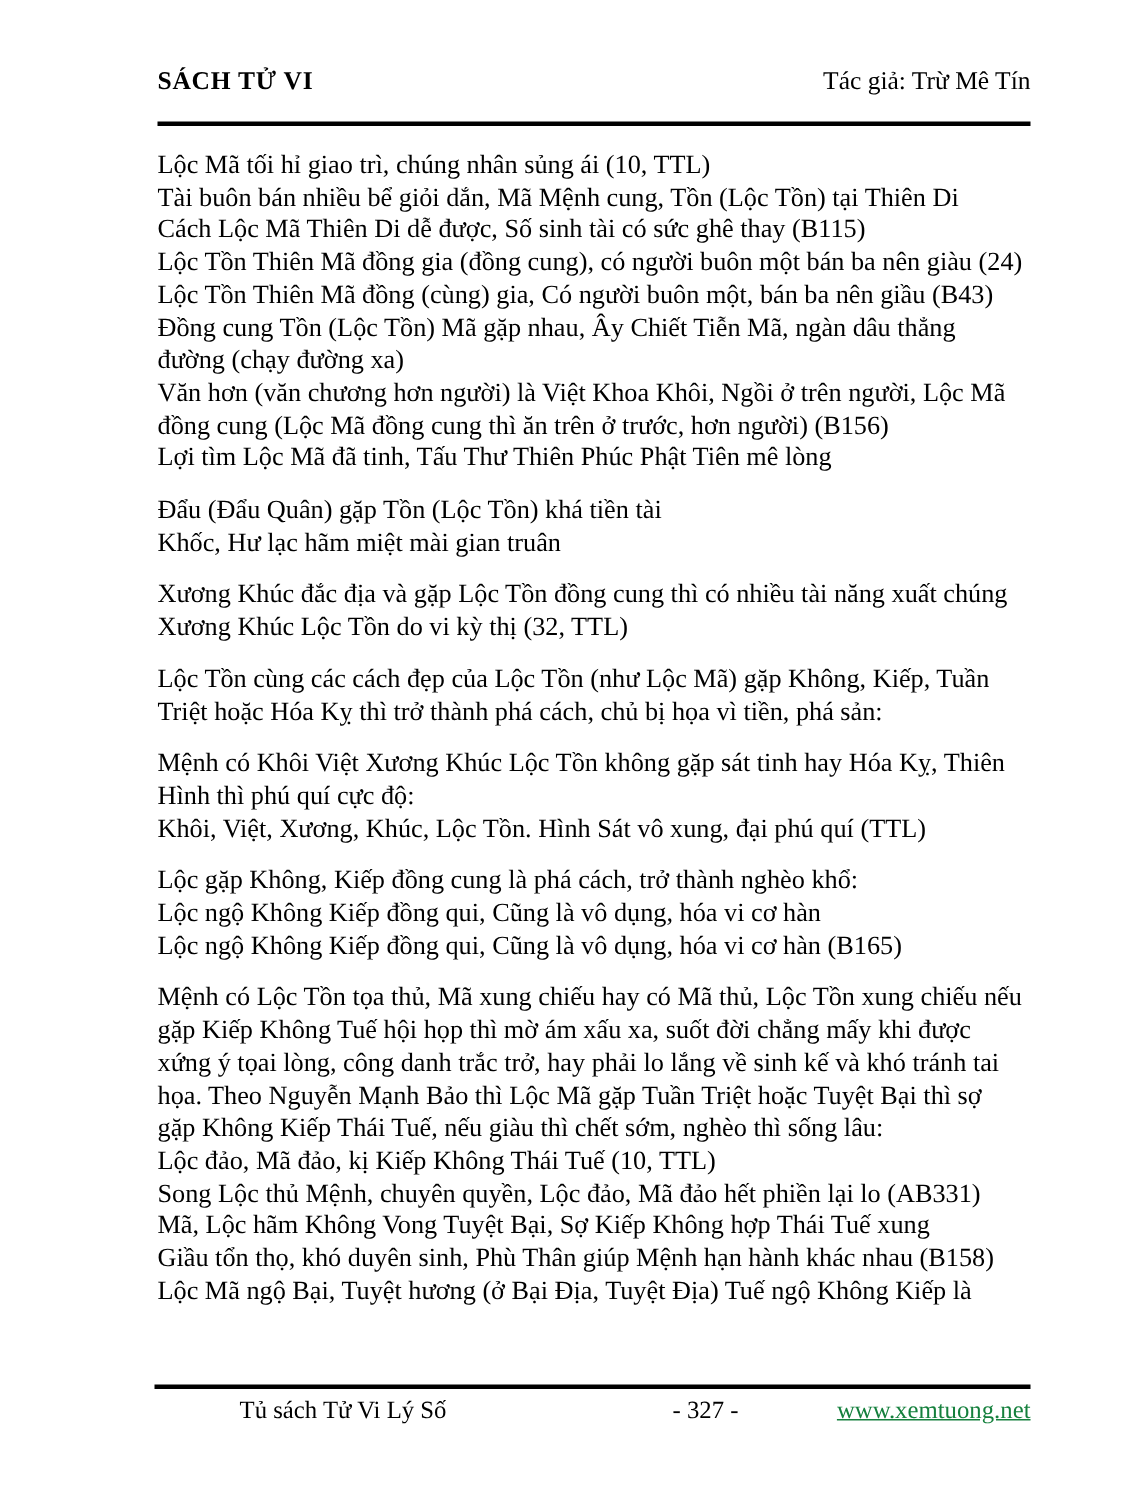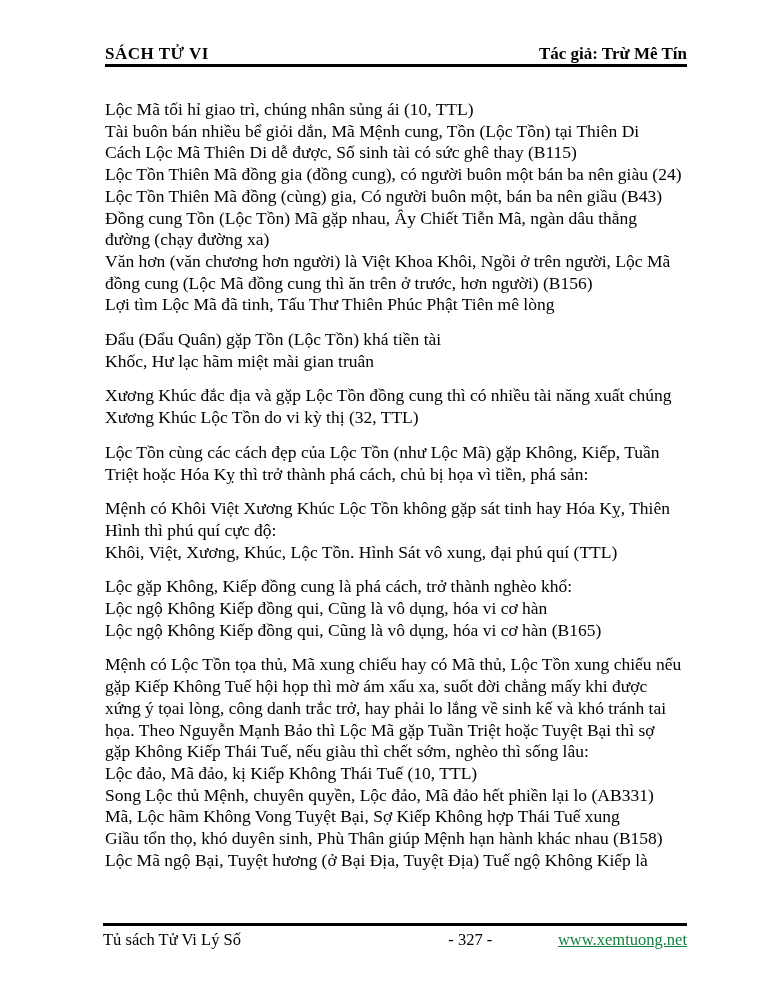--- a/index.html
+++ b/index.html
@@ -18,30 +18,30 @@
   }
   .page-header {
     position: absolute;
     left: 105px;
     right: 78px;
     top: 44px;
     display: flex;
     justify-content: space-between;
     align-items: baseline;
     border-bottom: 3px solid #000000;
-    padding-bottom: 1px;
+    padding-bottom: 18px;
     font-size: 17px;
     line-height: 19px;
   }
   .book-title {
     font-weight: bold;
     letter-spacing: 0.5px;
   }
   .author-credit {
-    font-weight: bold;
+    font-weight: normal;
   }
   .page-body {
     position: absolute;
     left: 105px;
     top: 99px;
     width: 586px;
     font-size: 17.5px;
     line-height: 21.7px;
   }
   .paragraph + .paragraph {
@@ -55,21 +55,21 @@
     left: 103px;
     right: 78px;
     top: 923px;
     border-top: 3px solid #000000;
     padding-top: 4px;
     display: flex;
     align-items: baseline;
     font-size: 16.5px;
     line-height: 20px;
   }
-  .footer-left  { flex: 1; text-align: left; font-family: Liberation Serif, serif; }
+  .footer-left  { flex: 1; text-align: right; font-family: Liberation Serif, serif; }
   .footer-center{ flex: 1; text-align: right; }
   .footer-right { flex: 1; text-align: right; }
   .website-link {
     color: #15803d;
     text-decoration: underline;
     cursor: pointer;
   }
 </style>
 </head>
 <body>

